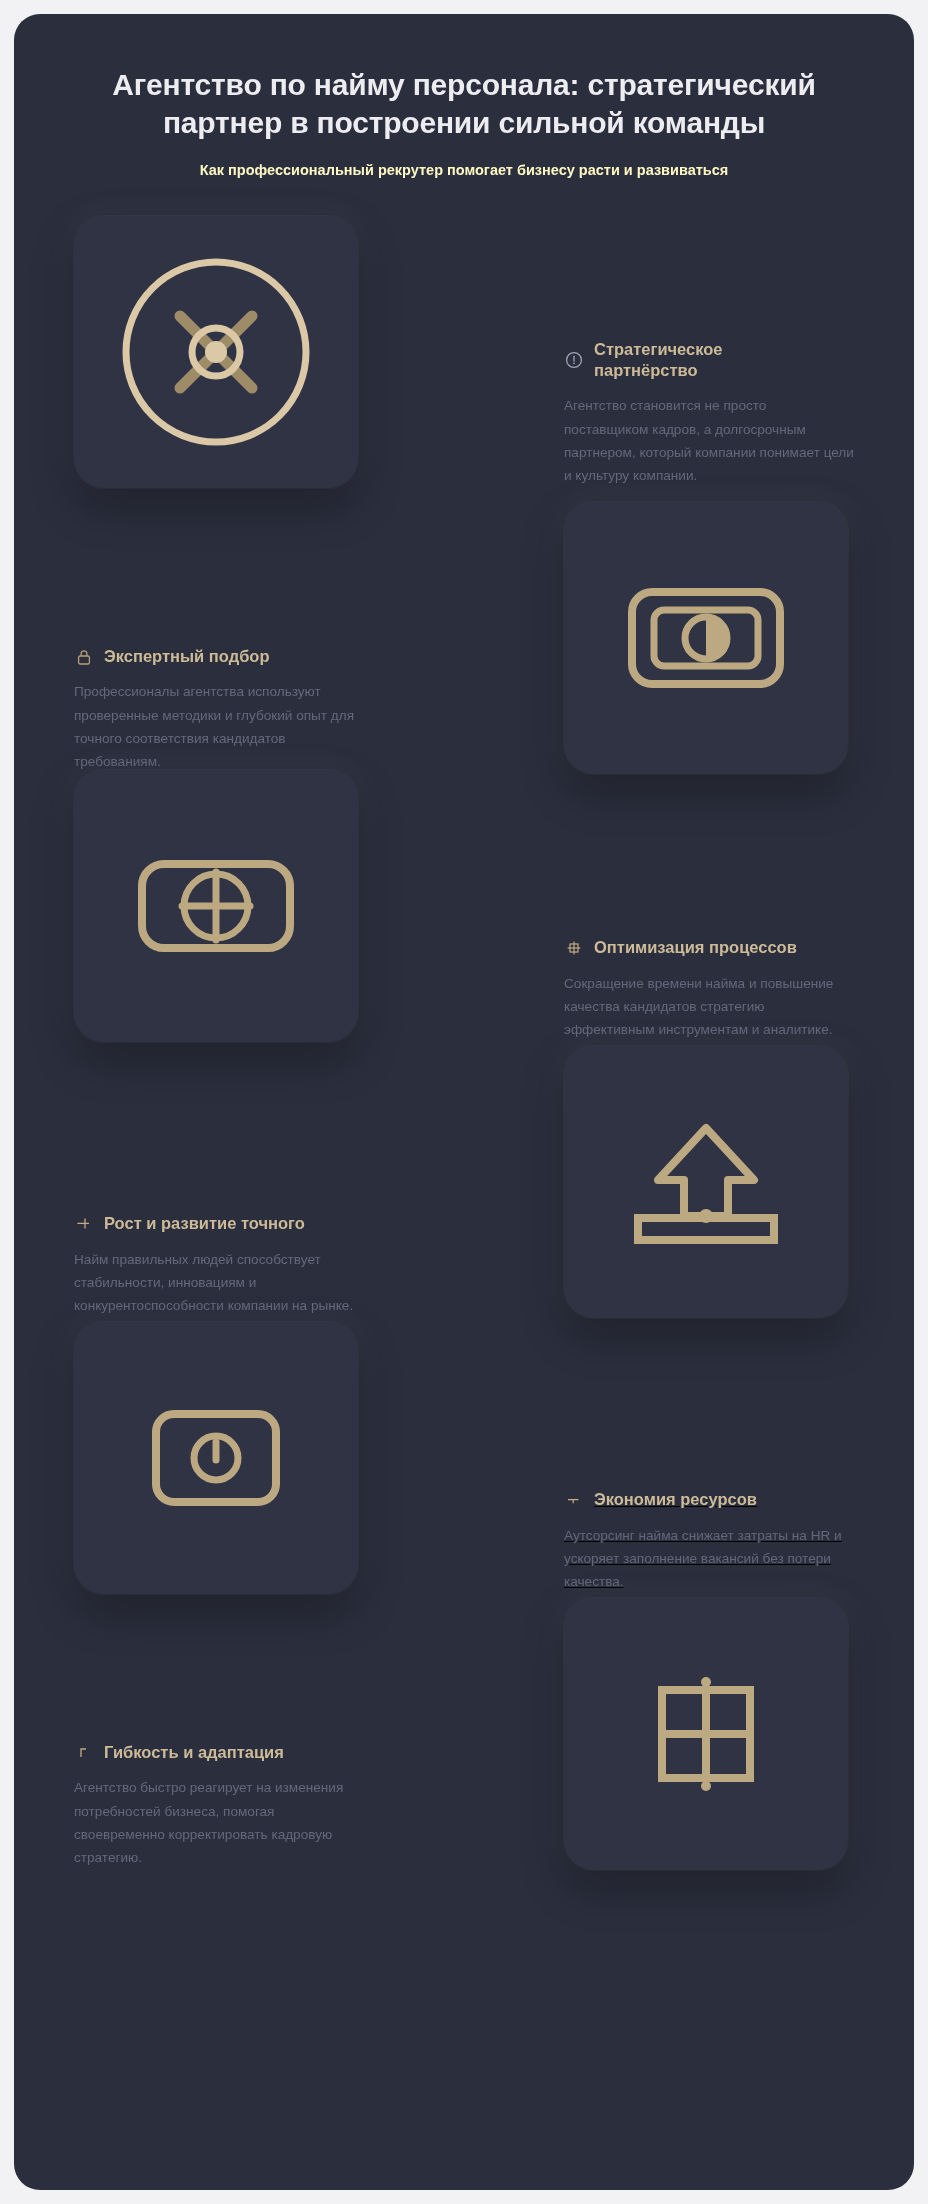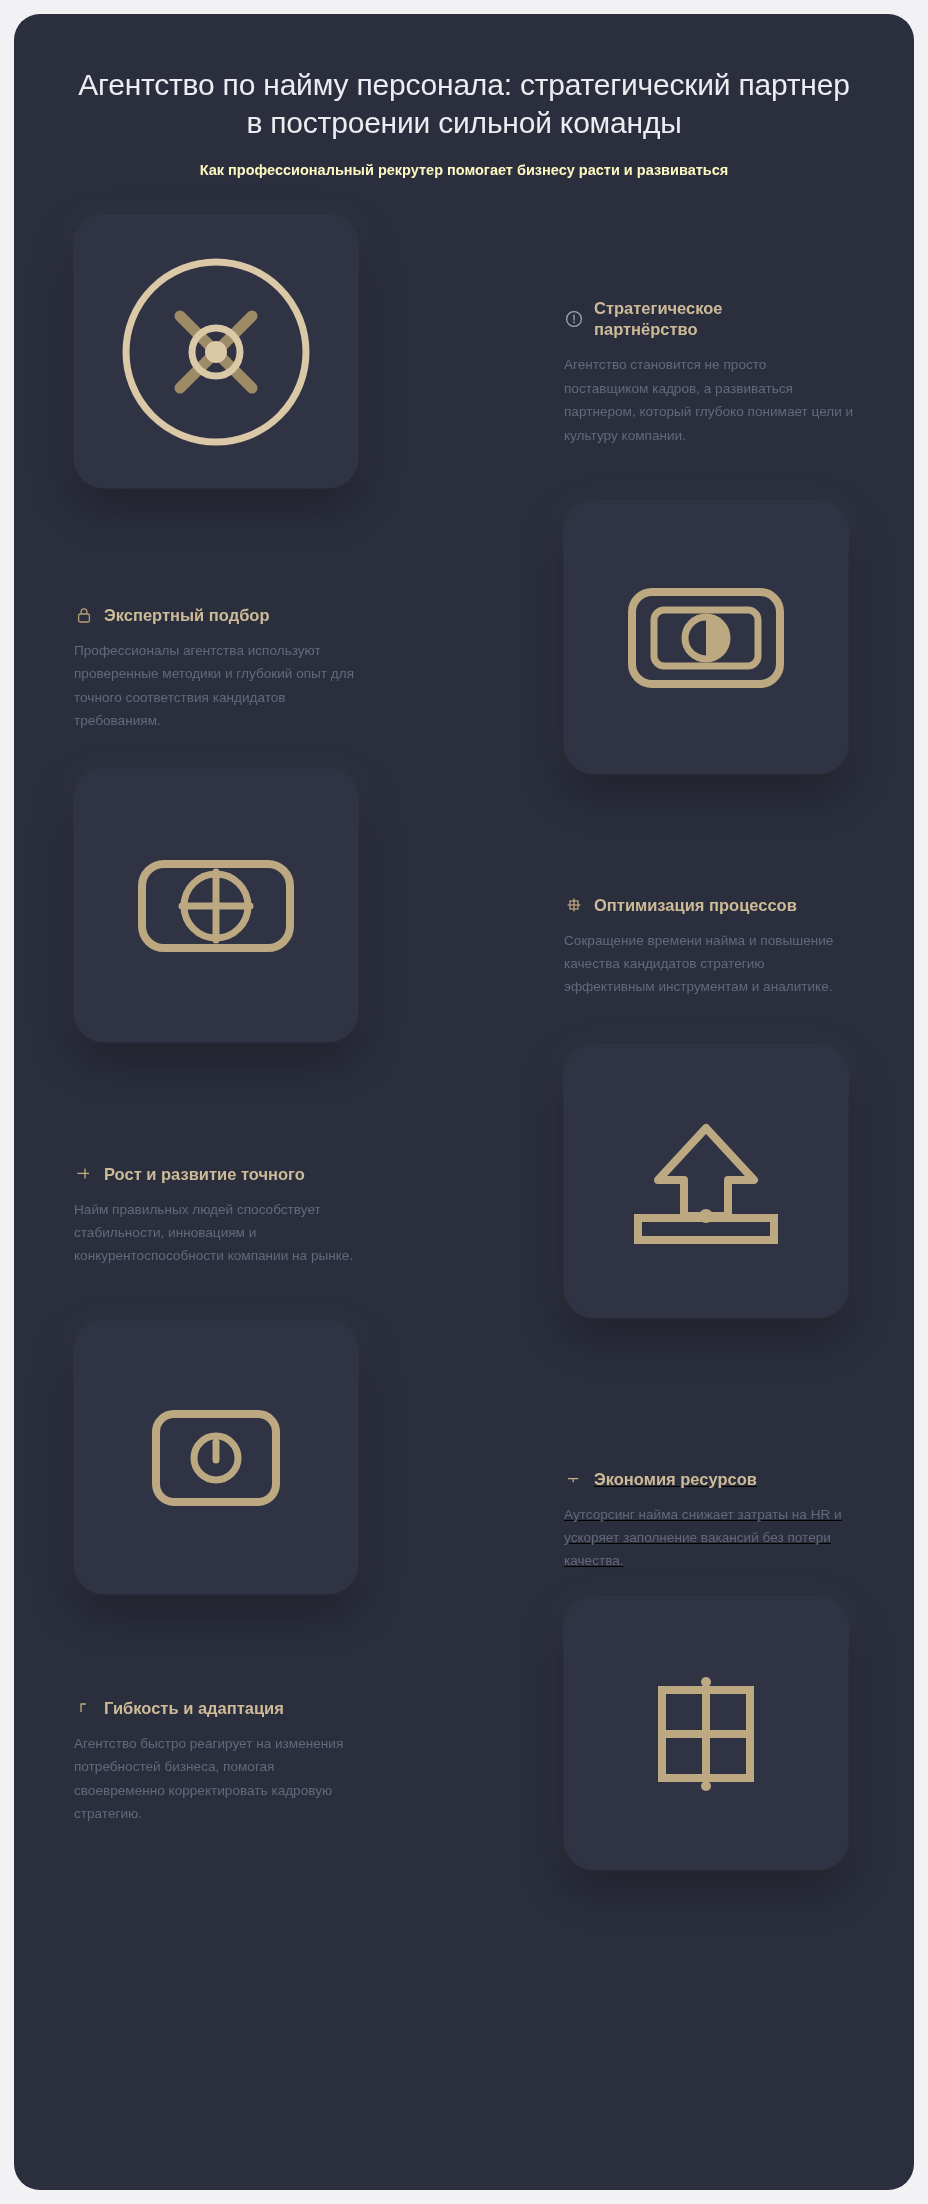--- a/index.html
+++ b/index.html
@@ -18,35 +18,35 @@
     position:relative;
     width:900px; height:2176px;
     background:#2b2e3d;
     border-radius:26px;
     overflow:hidden;
   }
 
   
   .header { padding:52px 60px 0 60px; text-align:center; }
   .title {
-    font-size:30px; font-weight:normal; line-height:1.28;
+    font-size:30px; font-weight:bold; line-height:1.28;
     color:#ececf1; letter-spacing:-0.2px;
   }
   .subtitle {
     margin-top:18px;
     font-size:14.5px; font-weight:bold; line-height:1.3;
     color:#fef9c3;
   }
 
   
   .sections { margin-top:36px; }
   .section {
     position:relative;
     display:flex;
-    align-items:center;
+    align-items:flex-end;
     padding:0 60px;
     min-height:272px;
   }
   .section.reverse { flex-direction:row-reverse; }
 
   .art-col { width:290px; flex:0 0 290px; display:flex; }
   .txt-col { width:290px; flex:0 0 290px; }
   .spacer  { flex:1 1 auto; }
 
   .art-card {
@@ -129,21 +129,21 @@
           <div class="head-row">
             <span class="head-icon">
               <svg width="18" height="18" viewBox="0 0 18 18">
                 <circle cx="9" cy="9" r="7.4" fill="none" stroke="#9fa3b4" stroke-width="1.3"></circle>
                 <line x1="9" y1="5.2" x2="9" y2="10" stroke="#9fa3b4" stroke-width="1.3" stroke-linecap="round"></line>
                 <circle cx="9" cy="12.3" r="0.9" fill="#9fa3b4"></circle>
               </svg>
             </span>
             <span class="head-text wrap">Стратегическое партнёрство</span>
           </div>
-          <div class="body-text">Агентство становится не просто поставщиком кадров, а развиваться партнером, который глубоко понимает цели и культуру компании.</div>
+          <div class="body-text">Агентство становится не просто поставщиком кадров, а долгосрочным партнером, который компании понимает цели и культуру компании.</div>
         </div>
       </div>
 
       <div class="section s2 reverse">
         <div class="art-col">
           <div class="art-card">
             <svg width="196" height="196" viewBox="0 0 196 196">
               <rect x="24" y="52" width="148" height="92" rx="20" fill="none" stroke="#bda981" stroke-width="8"></rect>
               <rect x="46" y="70" width="104" height="56" rx="10" fill="none" stroke="#bda981" stroke-width="7"></rect>
               <circle cx="98" cy="98" r="21" fill="none" stroke="#bda981" stroke-width="7"></circle>

